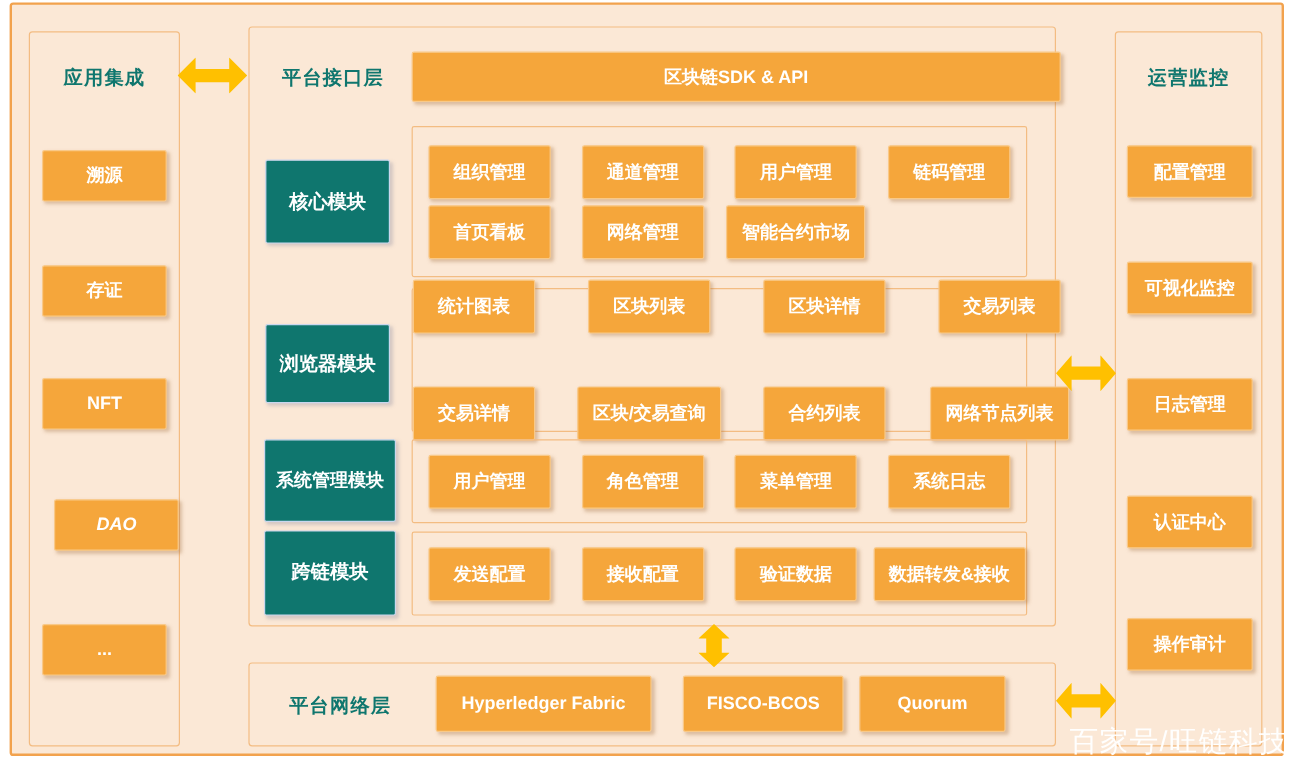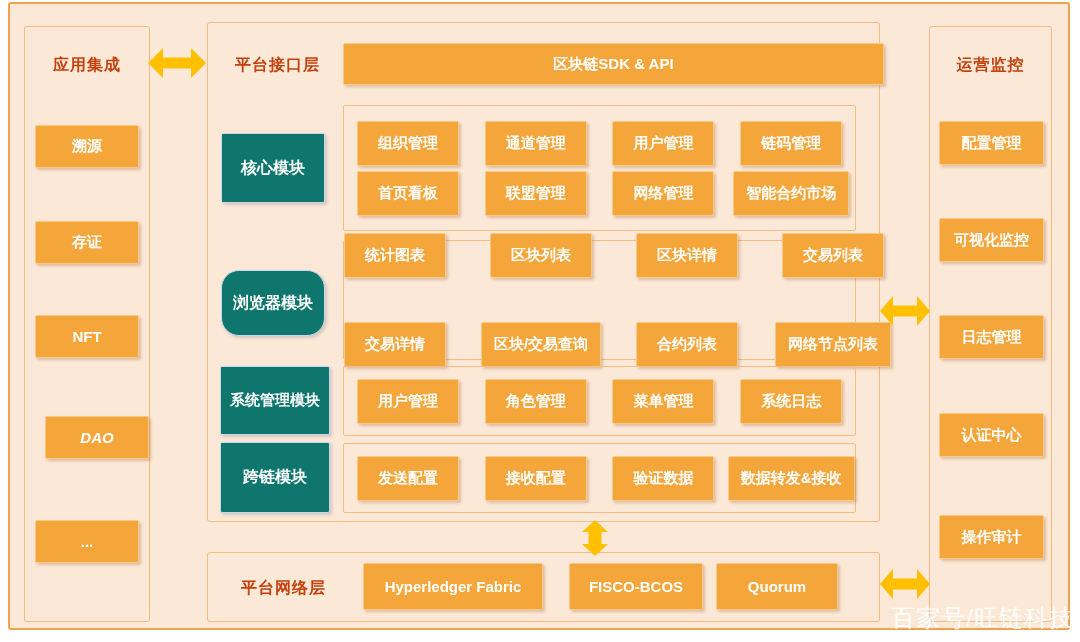--- a/index.html
+++ b/index.html
@@ -1,21 +1,21 @@
 <!DOCTYPE html>
 <html><head>
 <meta charset="utf-8">
 <style>
   html,body{margin:0;padding:0;background:#ffffff;}
   body{font-family:"Liberation Sans","DejaVu Sans",sans-serif;}
   #stage{position:relative;width:1080px;height:642px;background:#ffffff;overflow:hidden;}
   .canvas{position:absolute;left:8px;top:2px;width:1062px;height:628px;background:#fbe8d6;
           border:2px solid #f2a24d;border-radius:3px;box-sizing:border-box;}
   .panel{position:absolute;border:1px solid #f3bc82;border-radius:3px;box-sizing:border-box;}
-  .ptitle{position:absolute;color:#c2410c;font-weight:bold;font-size:16px;white-space:nowrap;
+  .ptitle{position:absolute;color:#0f766e;font-weight:bold;font-size:16px;white-space:nowrap;
           letter-spacing:1px;}
   .obox{position:absolute;background:#f5a63b;border:1px solid #f9c988;border-radius:2px;
         box-shadow:2px 2px 3px rgba(160,110,60,.35);color:#ffffff;font-weight:bold;font-size:15px;
         display:flex;align-items:center;justify-content:center;box-sizing:border-box;white-space:nowrap;}
   .mbox{position:absolute;background:#0f766e;border:1px solid #c9d7ee;border-radius:2px;
         box-shadow:2px 2px 3px rgba(140,140,160,.35);color:#ffffff;font-weight:bold;font-size:16px;
         display:flex;align-items:center;justify-content:center;box-sizing:border-box;white-space:nowrap;}
   .group{position:absolute;left:135px;width:513px;border:1px solid #f3bc82;border-radius:2px;
          box-sizing:border-box;display:grid;grid-template-columns:repeat(4,1fr);
          align-content:center;justify-items:center;row-gap:5px;}
@@ -39,31 +39,30 @@
       <div class="obox" style="left:10px;top:288px;width:104px;height:43px;">NFT</div>
       <div class="obox" style="left:20px;top:389px;width:104px;height:43px;font-style:italic;">DAO</div>
       <div class="obox" style="left:10px;top:493px;width:104px;height:43px;">...</div>
     </div>
 
     <div class="panel" style="left:197px;top:18px;width:673px;height:500px;">
       <div class="ptitle" style="left:27px;top:32px;">平台接口层</div>
       <div class="obox" style="left:135px;top:20px;width:541px;height:42px;font-size:15px;">区块链SDK &amp; API</div>
 
       <div class="mbox" style="left:13px;top:110px;width:104px;height:70px;">核心模块</div>
-      <div class="mbox" style="left:13px;top:247px;width:104px;height:66px;border-radius:18px;">浏览器模块</div>
+      <div class="mbox" style="left:13px;top:247px;width:104px;height:66px;">浏览器模块</div>
       <div class="mbox" style="left:12px;top:343px;width:110px;height:69px;font-size:15px;">系统管理模块</div>
       <div class="mbox" style="left:12px;top:419px;width:110px;height:71px;">跨链模块</div>
 
       <div class="group" style="top:82px;height:126px;">
         <div class="obox">组织管理</div>
         <div class="obox">通道管理</div>
         <div class="obox">用户管理</div>
         <div class="obox">链码管理</div>
         <div class="obox">首页看板</div>
-        <div class="obox">联盟管理</div>
         <div class="obox">网络管理</div>
         <div class="obox">智能合约市场</div>
       </div>
 
       <div class="group" style="top:217px;height:120px;gap:44px;">
         <div class="obox">统计图表</div>
         <div class="obox">区块列表</div>
         <div class="obox">区块详情</div>
         <div class="obox">交易列表</div>
         <div class="obox">交易详情</div>

